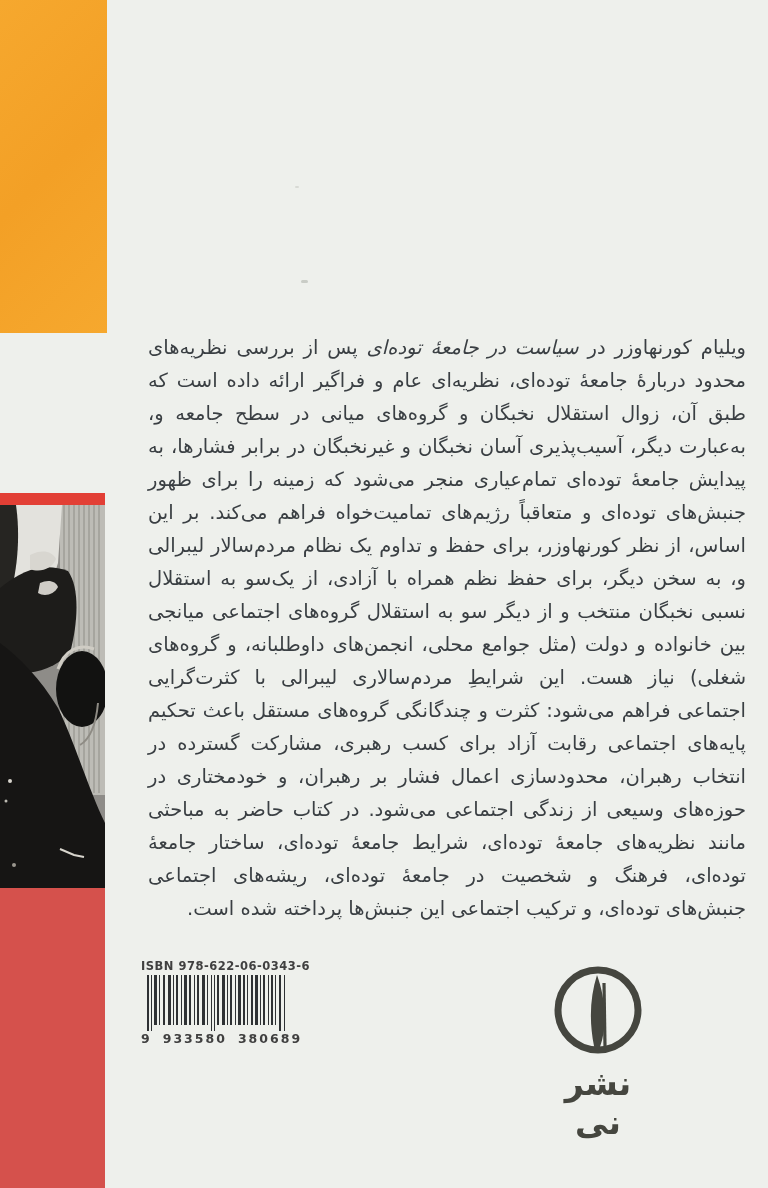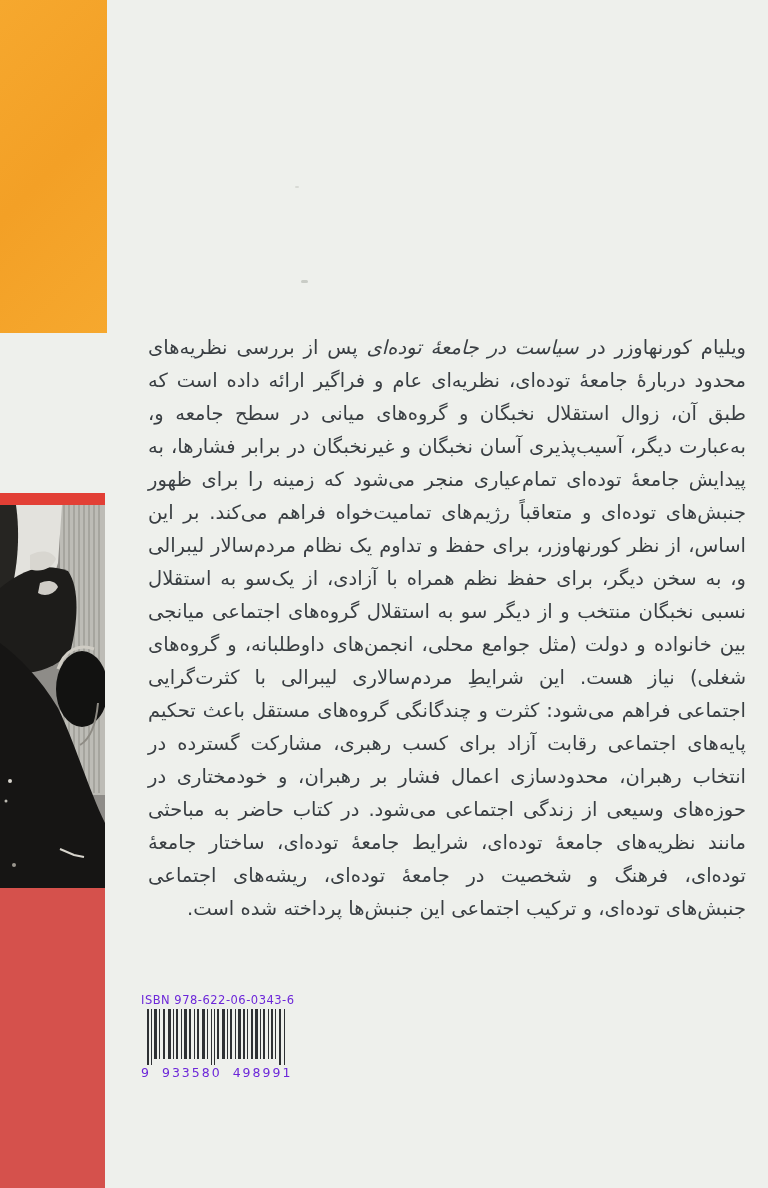--- a/index.html
+++ b/index.html
@@ -28,22 +28,23 @@
     direction:rtl;
     text-align:justify;
     font-size:19.5px;
     line-height:33px;
     color:#3a3f43;
     letter-spacing:0;
   }
   .blurb i{font-style:italic;}
   
   .barcode{
-    position:absolute;left:141px;top:993px;width:152px;
-    color:#6d28d9;
+    position:absolute;left:141px;top:959px;width:152px;
+    color:#404040;
+    font-weight:bold;
   }
   .isbn-label{
     font-size:11.5px;
     letter-spacing:.5px;
     text-align:center;
     white-space:nowrap;
     font-family:"DejaVu Sans",sans-serif;
   }
   .bars{display:block;margin:2px auto 0 auto;}
   .barcode-digits{
@@ -159,21 +160,31 @@
         <rect x="121" y="0" width="1" height="50"></rect>
         <rect x="124" y="0" width="2" height="50"></rect>
         <rect x="128" y="0" width="1" height="50"></rect>
         <rect x="132" y="0" width="2" height="56"></rect>
         <rect x="137" y="0" width="1" height="56"></rect>
       </g>
     </svg>
     <div class="barcode-digits">
       <span>9</span>
       <span>933580</span>
-      <span>498991</span>
+      <span>380689</span>
     </div>
   </div>
 
+  <div class="publisher">
+    <svg width="92" height="96" viewBox="0 0 92 96">
+      <circle cx="46" cy="47" r="40" fill="none" stroke="#45463f" stroke-width="7"></circle>
+
+      <path d="M45,12 C53,34 56,62 48,84 C46,89 43,89 42,83 C37,58 38,34 45,12 Z" fill="#45463f"></path>
+
+      <path d="M52,20 L53,84" stroke="#45463f" stroke-width="3.2" fill="none"></path>
+    </svg>
+    <div class="publisher-wordmark">نشر نی</div>
+  </div>
 
   <div class="speck speck1"></div>
   <div class="speck speck2"></div>
 
 </div>
 
 </body></html>

